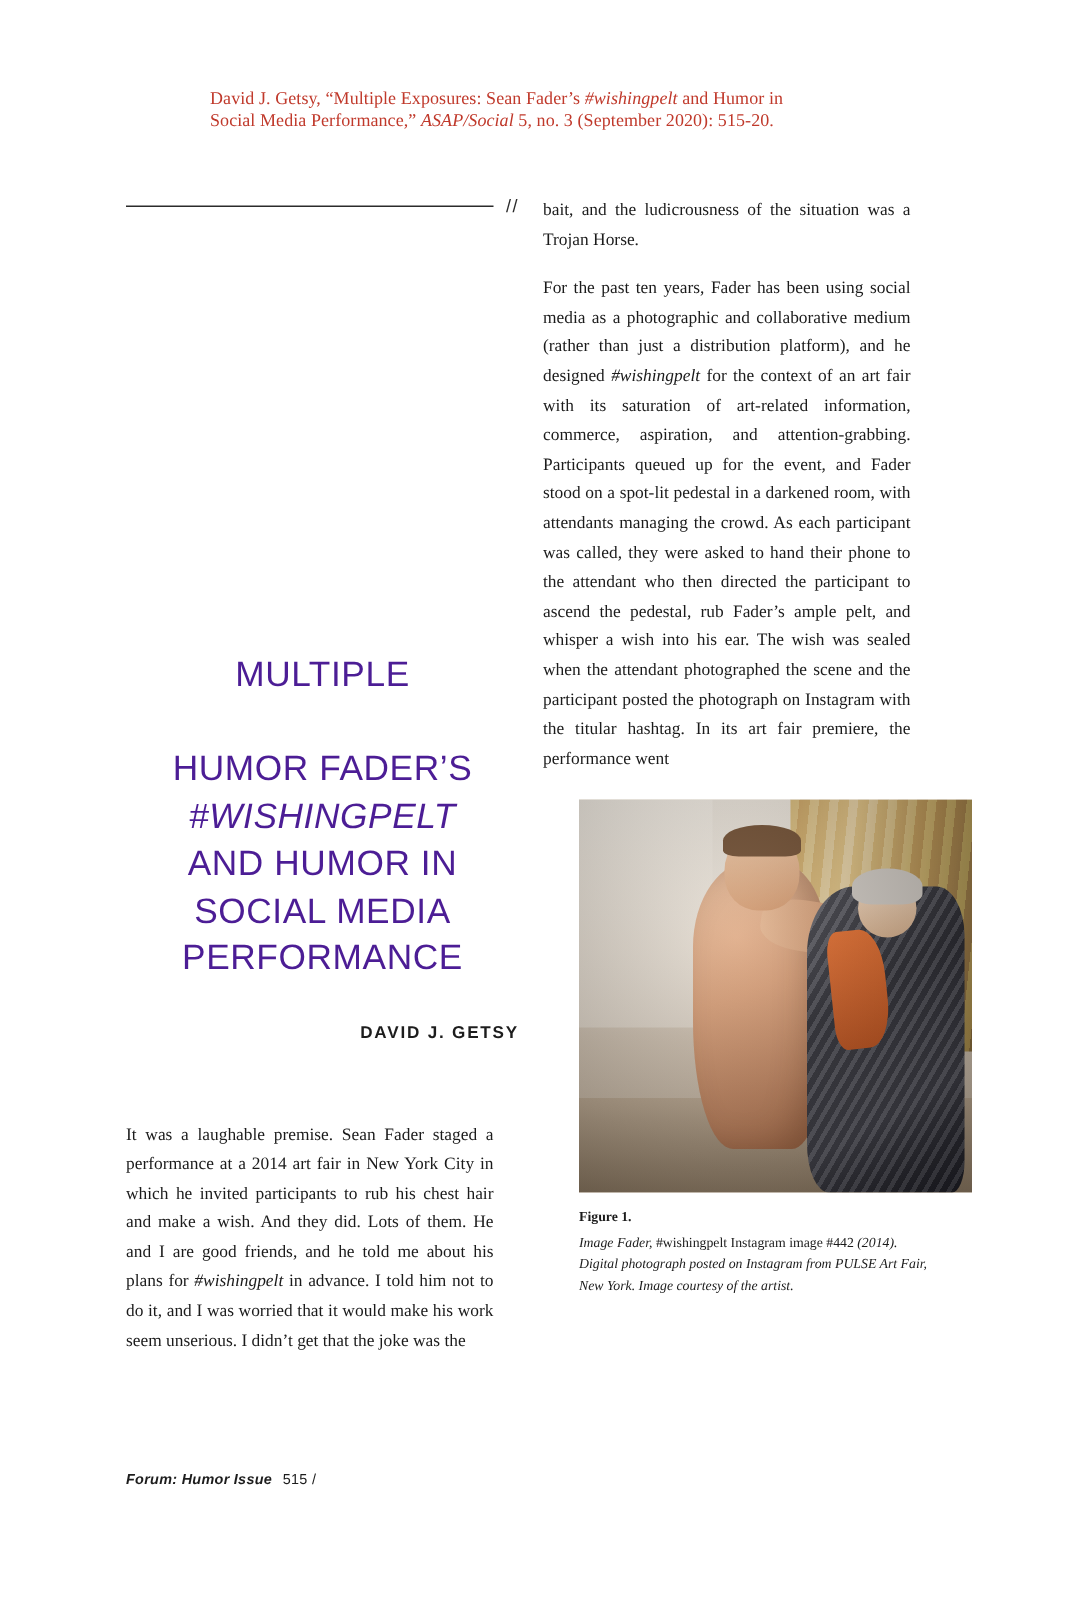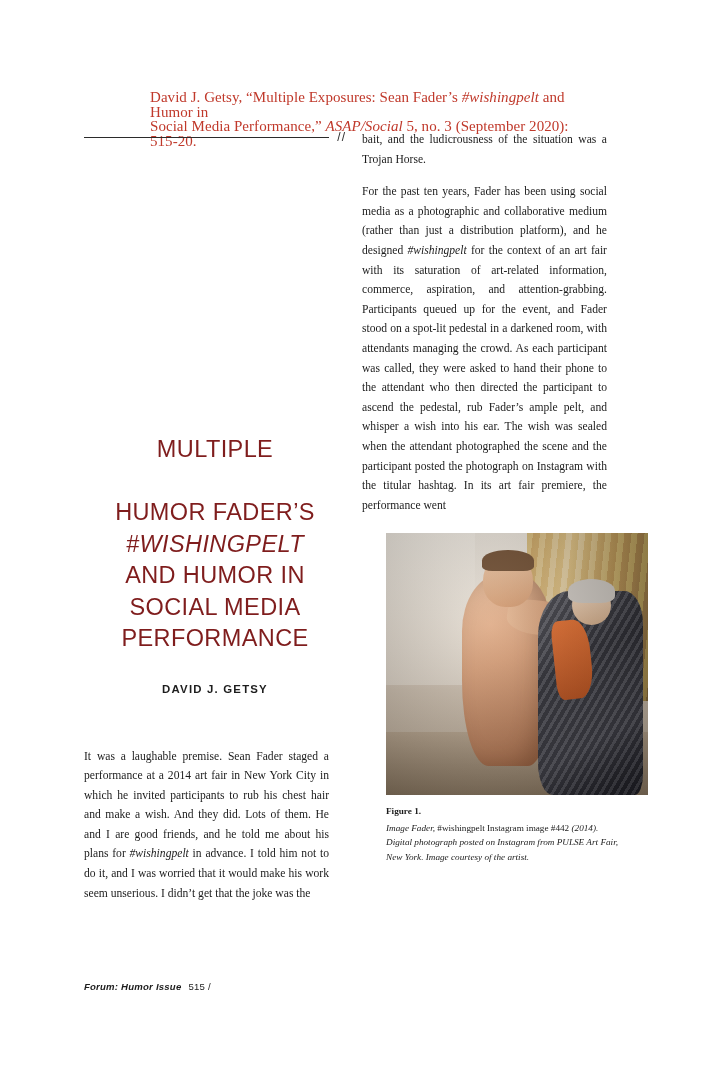--- a/index.html
+++ b/index.html
@@ -17,29 +17,28 @@
   }
 
   .page {
     position: absolute;
     inset: 0;
   }
 
   
   .citation {
     position: absolute;
-    left: 150px;
+    left: 140px;
     top: 58px;
     width: 420px;
     font-family: "Liberation Serif", serif;
-    font-size: 15px;
+    font-size: 12px;
     line-height: 14.5px;
     color: #c0392b;
     letter-spacing: 0.05px;
-    margin-top: 32px;
   }
   .citation .ital { font-style: italic; }
 
   
   .col-left {
     position: absolute;
     left: 84px;
     top: 130px;
     width: 262px;
   }
@@ -74,35 +73,35 @@
   .title-block {
     margin-top: 290px;
     text-align: center;
   }
   .article-title {
     font-family: "Liberation Sans", sans-serif;
     font-weight: 300;
     font-size: 23.5px;
     line-height: 31.5px;
     letter-spacing: 0.4px;
-    color: #7f1d1d;
+    color: #4c1d95;
     margin: 0;
   }
   .article-title .ital {
     font-style: italic;
     font-weight: 400;
   }
   .byline {
     margin-top: 28px;
     font-family: "Liberation Sans", sans-serif;
     font-weight: 700;
     font-size: 11.4px;
     letter-spacing: 1.2px;
     color: #1d1d1d;
-    text-align: center;
+    text-align: right;
   }
 
   
   .body-para {
     font-family: "Liberation Serif", serif;
     font-size: 11.6px;
     line-height: 19.6px;
     text-align: justify;
     color: #1b1b1b;
     margin: 0 17px 13px 0;

